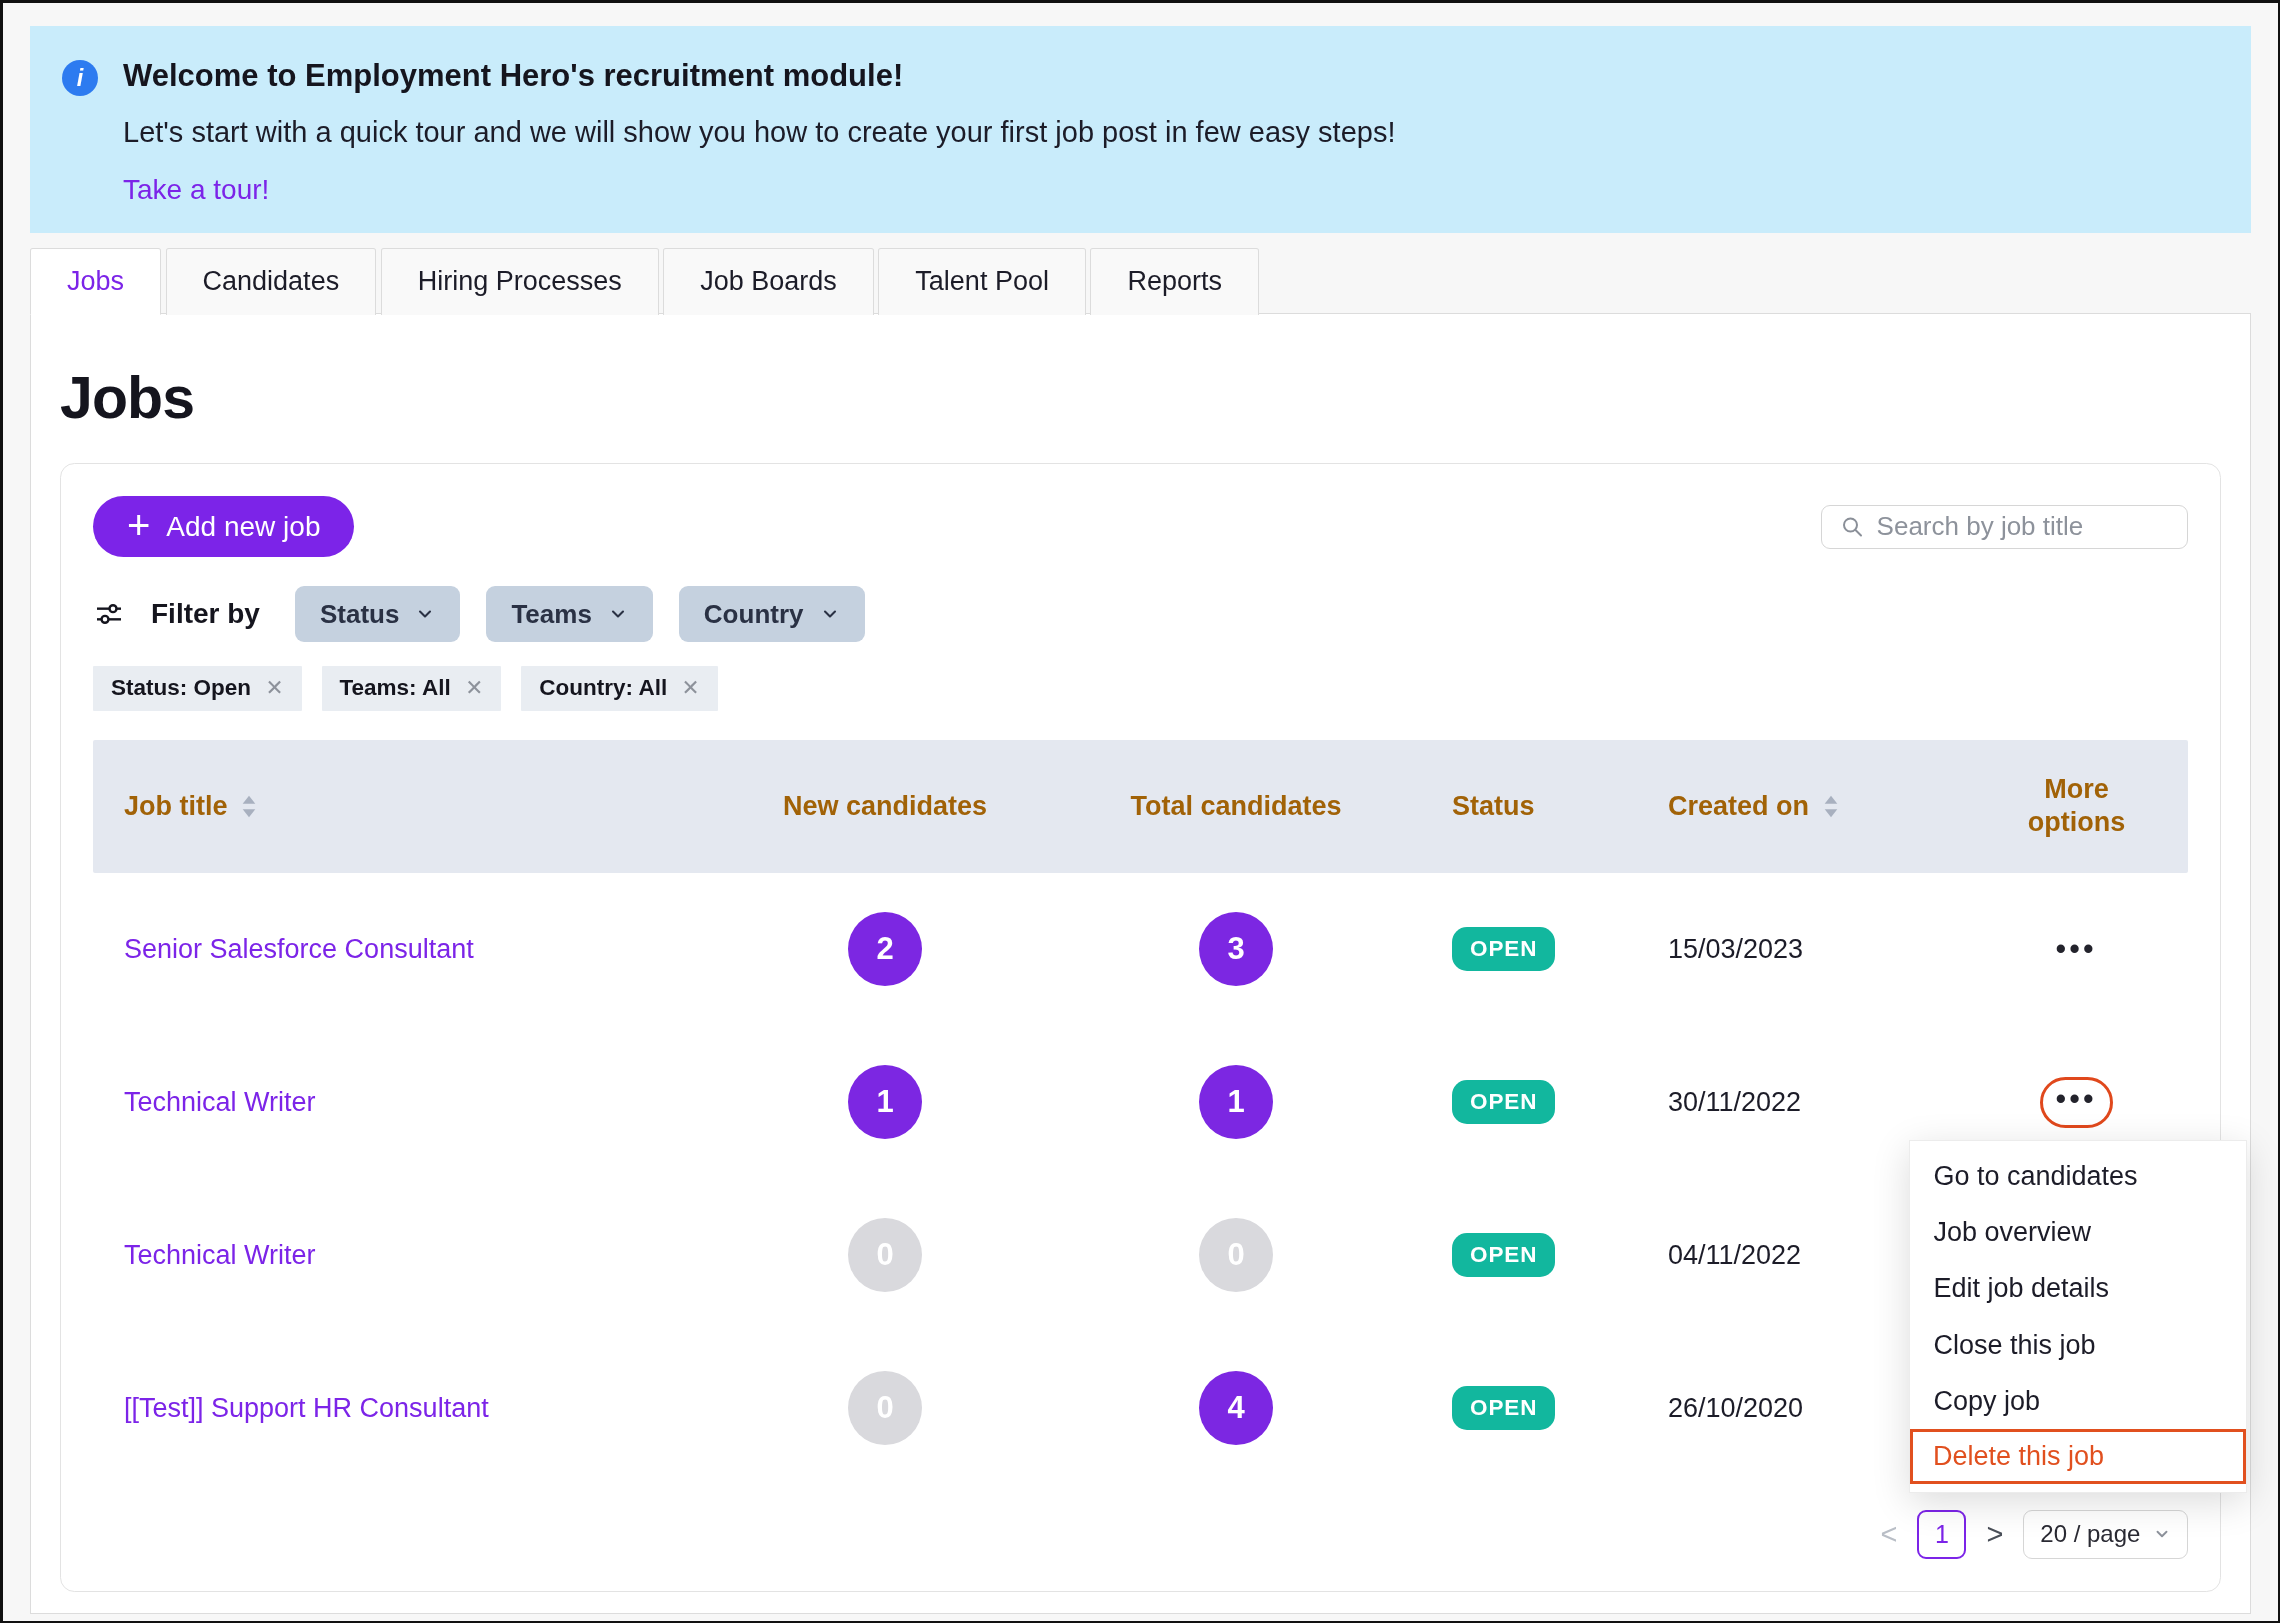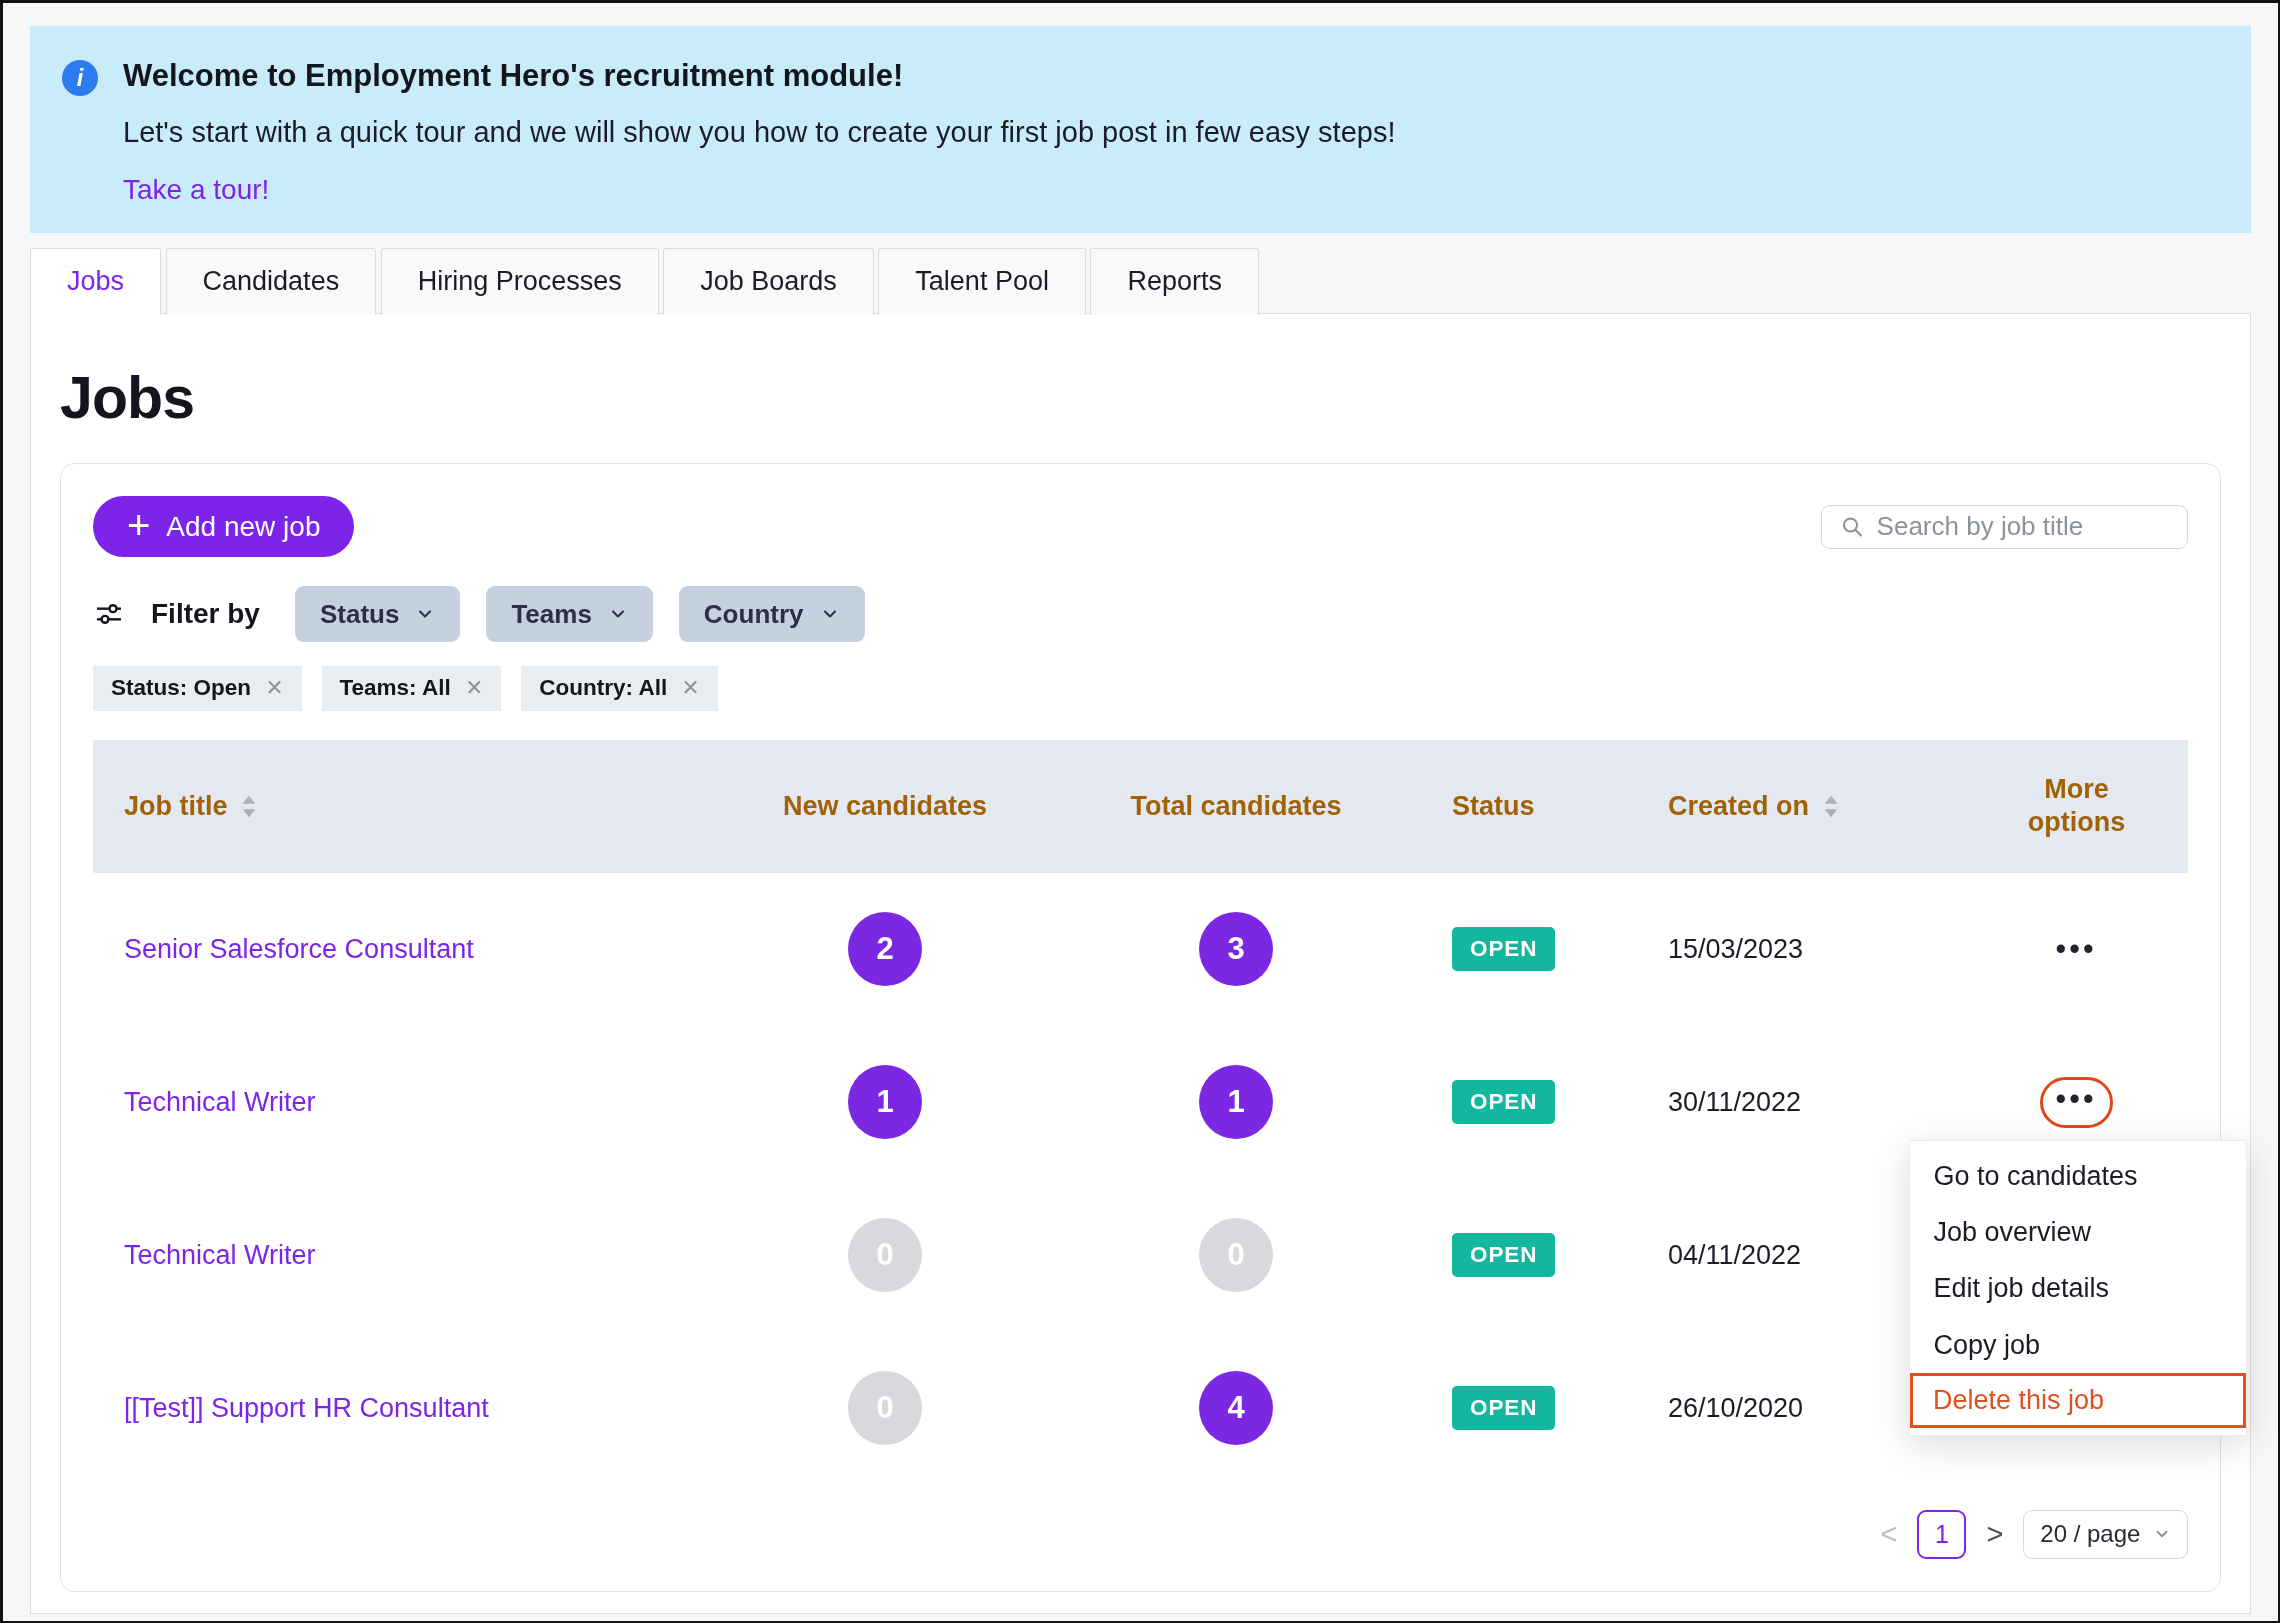--- a/index.html
+++ b/index.html
@@ -74,21 +74,21 @@
   .trow { min-height: 153px; position: relative; }
   .job-link { color: #7c24e8; font-size: 27px; padding-left: 31px; cursor: pointer; text-decoration: none; }
   .cell-c { display: flex; justify-content: center; }
   .circle {
     width: 74px; height: 74px; border-radius: 50%; display: flex; align-items: center; justify-content: center;
     color: #fff; font-size: 31px; font-weight: 700; cursor: pointer;
   }
   .circle.purple { background: #7c27e2; }
   .circle.gray { background: #d9d9dd; }
   .status-cell { padding-left: 27px; }
-  .badge { background: #12b79e; color: #fff; font-size: 22.5px; font-weight: 700; padding: 9px 18px; border-radius: 5px; letter-spacing: 0.9px; display: inline-block; }
+  .badge { background: #12b79e; color: #fff; font-size: 22.5px; font-weight: 700; padding: 9px 18px; border-radius: 15px; letter-spacing: 0.9px; display: inline-block; }
   .date { font-size: 27px; color: #1c1c28; padding-left: 27px; }
   .more-cell { display: flex; justify-content: center; position: relative; }
   .dots { font-size: 29px; font-weight: 700; letter-spacing: 3.6px; color: #23232c; cursor: pointer; line-height: 1; }
   .dots-highlight { border: 3.6px solid #e0481c; border-radius: 899px; padding: 5.4px 12.6px 10.8px; }
 
   
   .menu {
     position: absolute; top: calc(50% + 38px); right: -59px; width: 338px; background: #fff;
     border: 0.9px solid #ececec; box-shadow: 0 9px 36px rgba(0,0,0,.14); z-index: 10; padding: 7.2px 0;
   }
@@ -246,20 +246,21 @@
             <div class="circle purple">1</div>
           </div>
         <div class="status-cell"><span class="badge">OPEN</span></div>
         <div class="date">30/11/2022</div>
         <div class="more-cell">
           <span class="dots dots-highlight">•••</span>
           <div class="menu">
             <div class="menu-item">Go to candidates</div>
             <div class="menu-item">Job overview</div>
             <div class="menu-item">Edit job details</div>
+            <div class="menu-item">Close this job</div>
             <div class="menu-item">Copy job</div>
             <div class="menu-item danger">Delete this job</div>
           </div>
         </div>
       </div>
 
       <div class="trow">
         <div><a class="job-link">Technical Writer</a></div>
         <div class="cell-c">
             <div class="circle gray">0</div>

